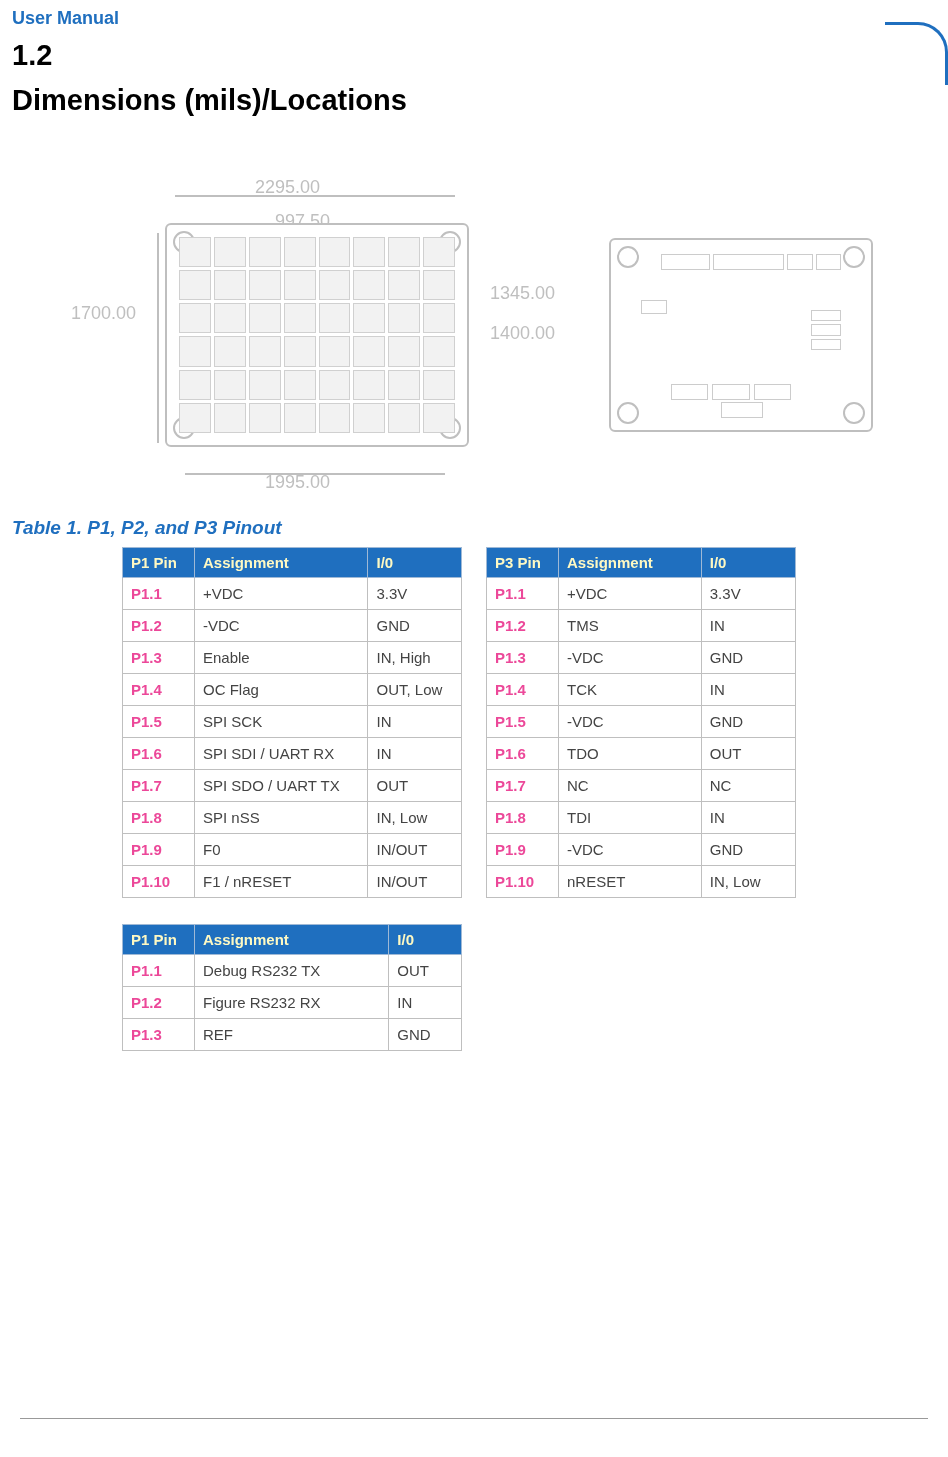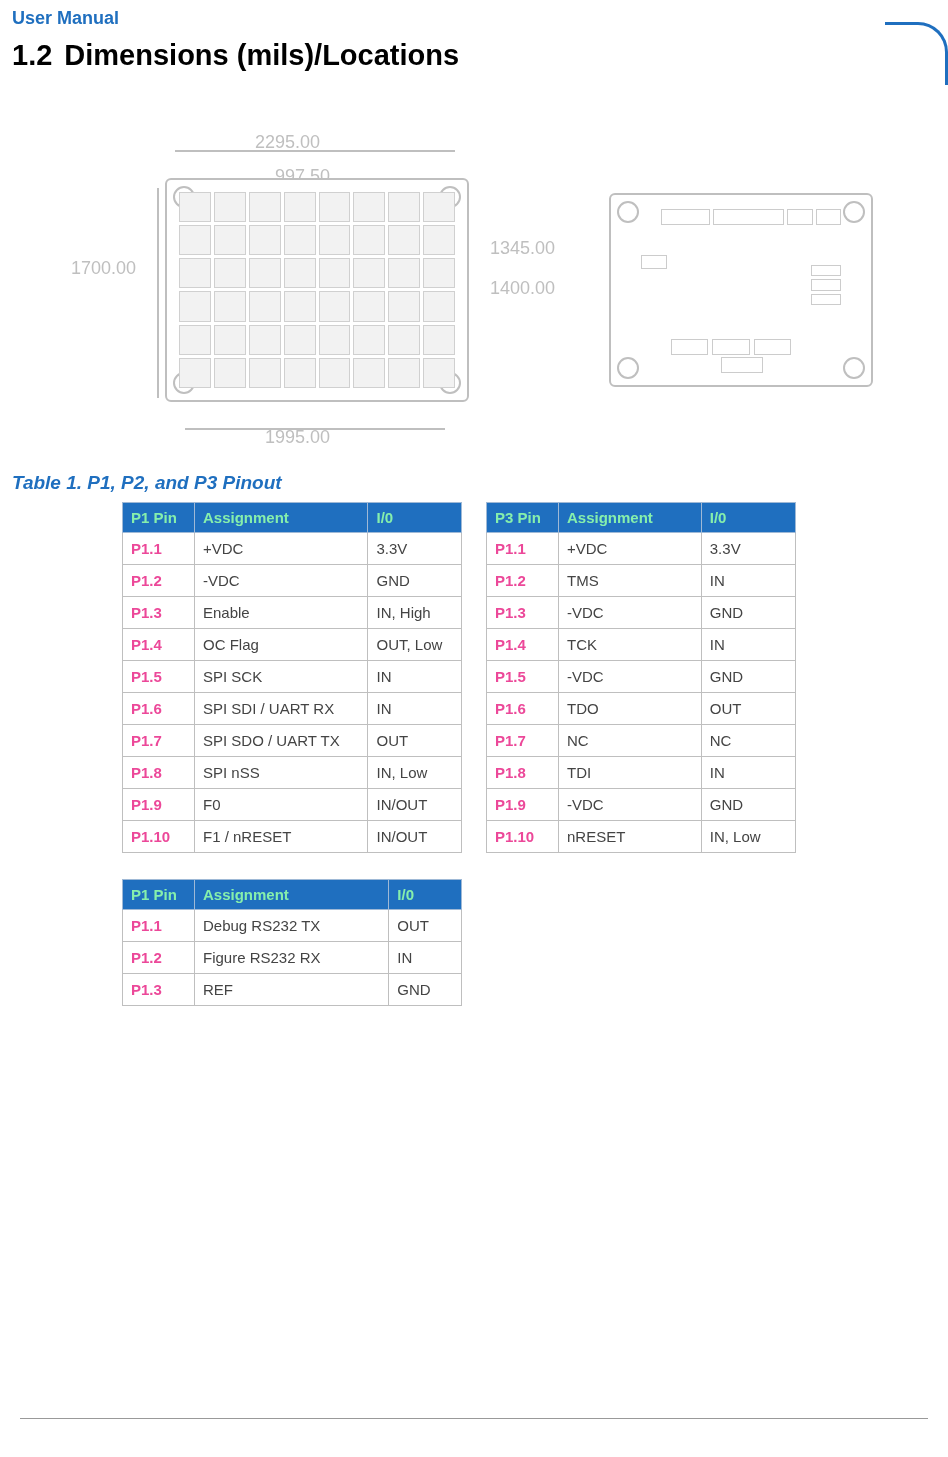--- a/index.html
+++ b/index.html
@@ -35,20 +35,21 @@
     border-right: 3px solid #1f6fbf;
     border-top-right-radius: 30px;
     pointer-events: none;
   }
   .section-heading {
     font-size: 29px;
     font-weight: bold;
     margin: 6px 0 30px 0;
     display: flex;
     gap: 12px;
+    flex-direction: column;
   }
   .figure-area {
     display: flex;
     align-items: center;
     justify-content: center;
     gap: 60px;
     margin-bottom: 30px;
   }
   .pcb {
     position: relative;
@@ -116,21 +117,21 @@
     display: flex;
     gap: 24px;
     margin-left: 110px;
   }
   table.pinout {
     border-collapse: collapse;
     font-size: 15px;
   }
   table.pinout th {
     background: #1f6fbf;
-    color: #86efac;
+    color: #fef9c3;
     text-align: left;
     font-weight: bold;
     padding: 6px 8px;
     border: 1px solid #9fb9d6;
   }
   table.pinout td {
     border: 1px solid #bfbfbf;
     padding: 7px 8px;
     color: #444;
   }

